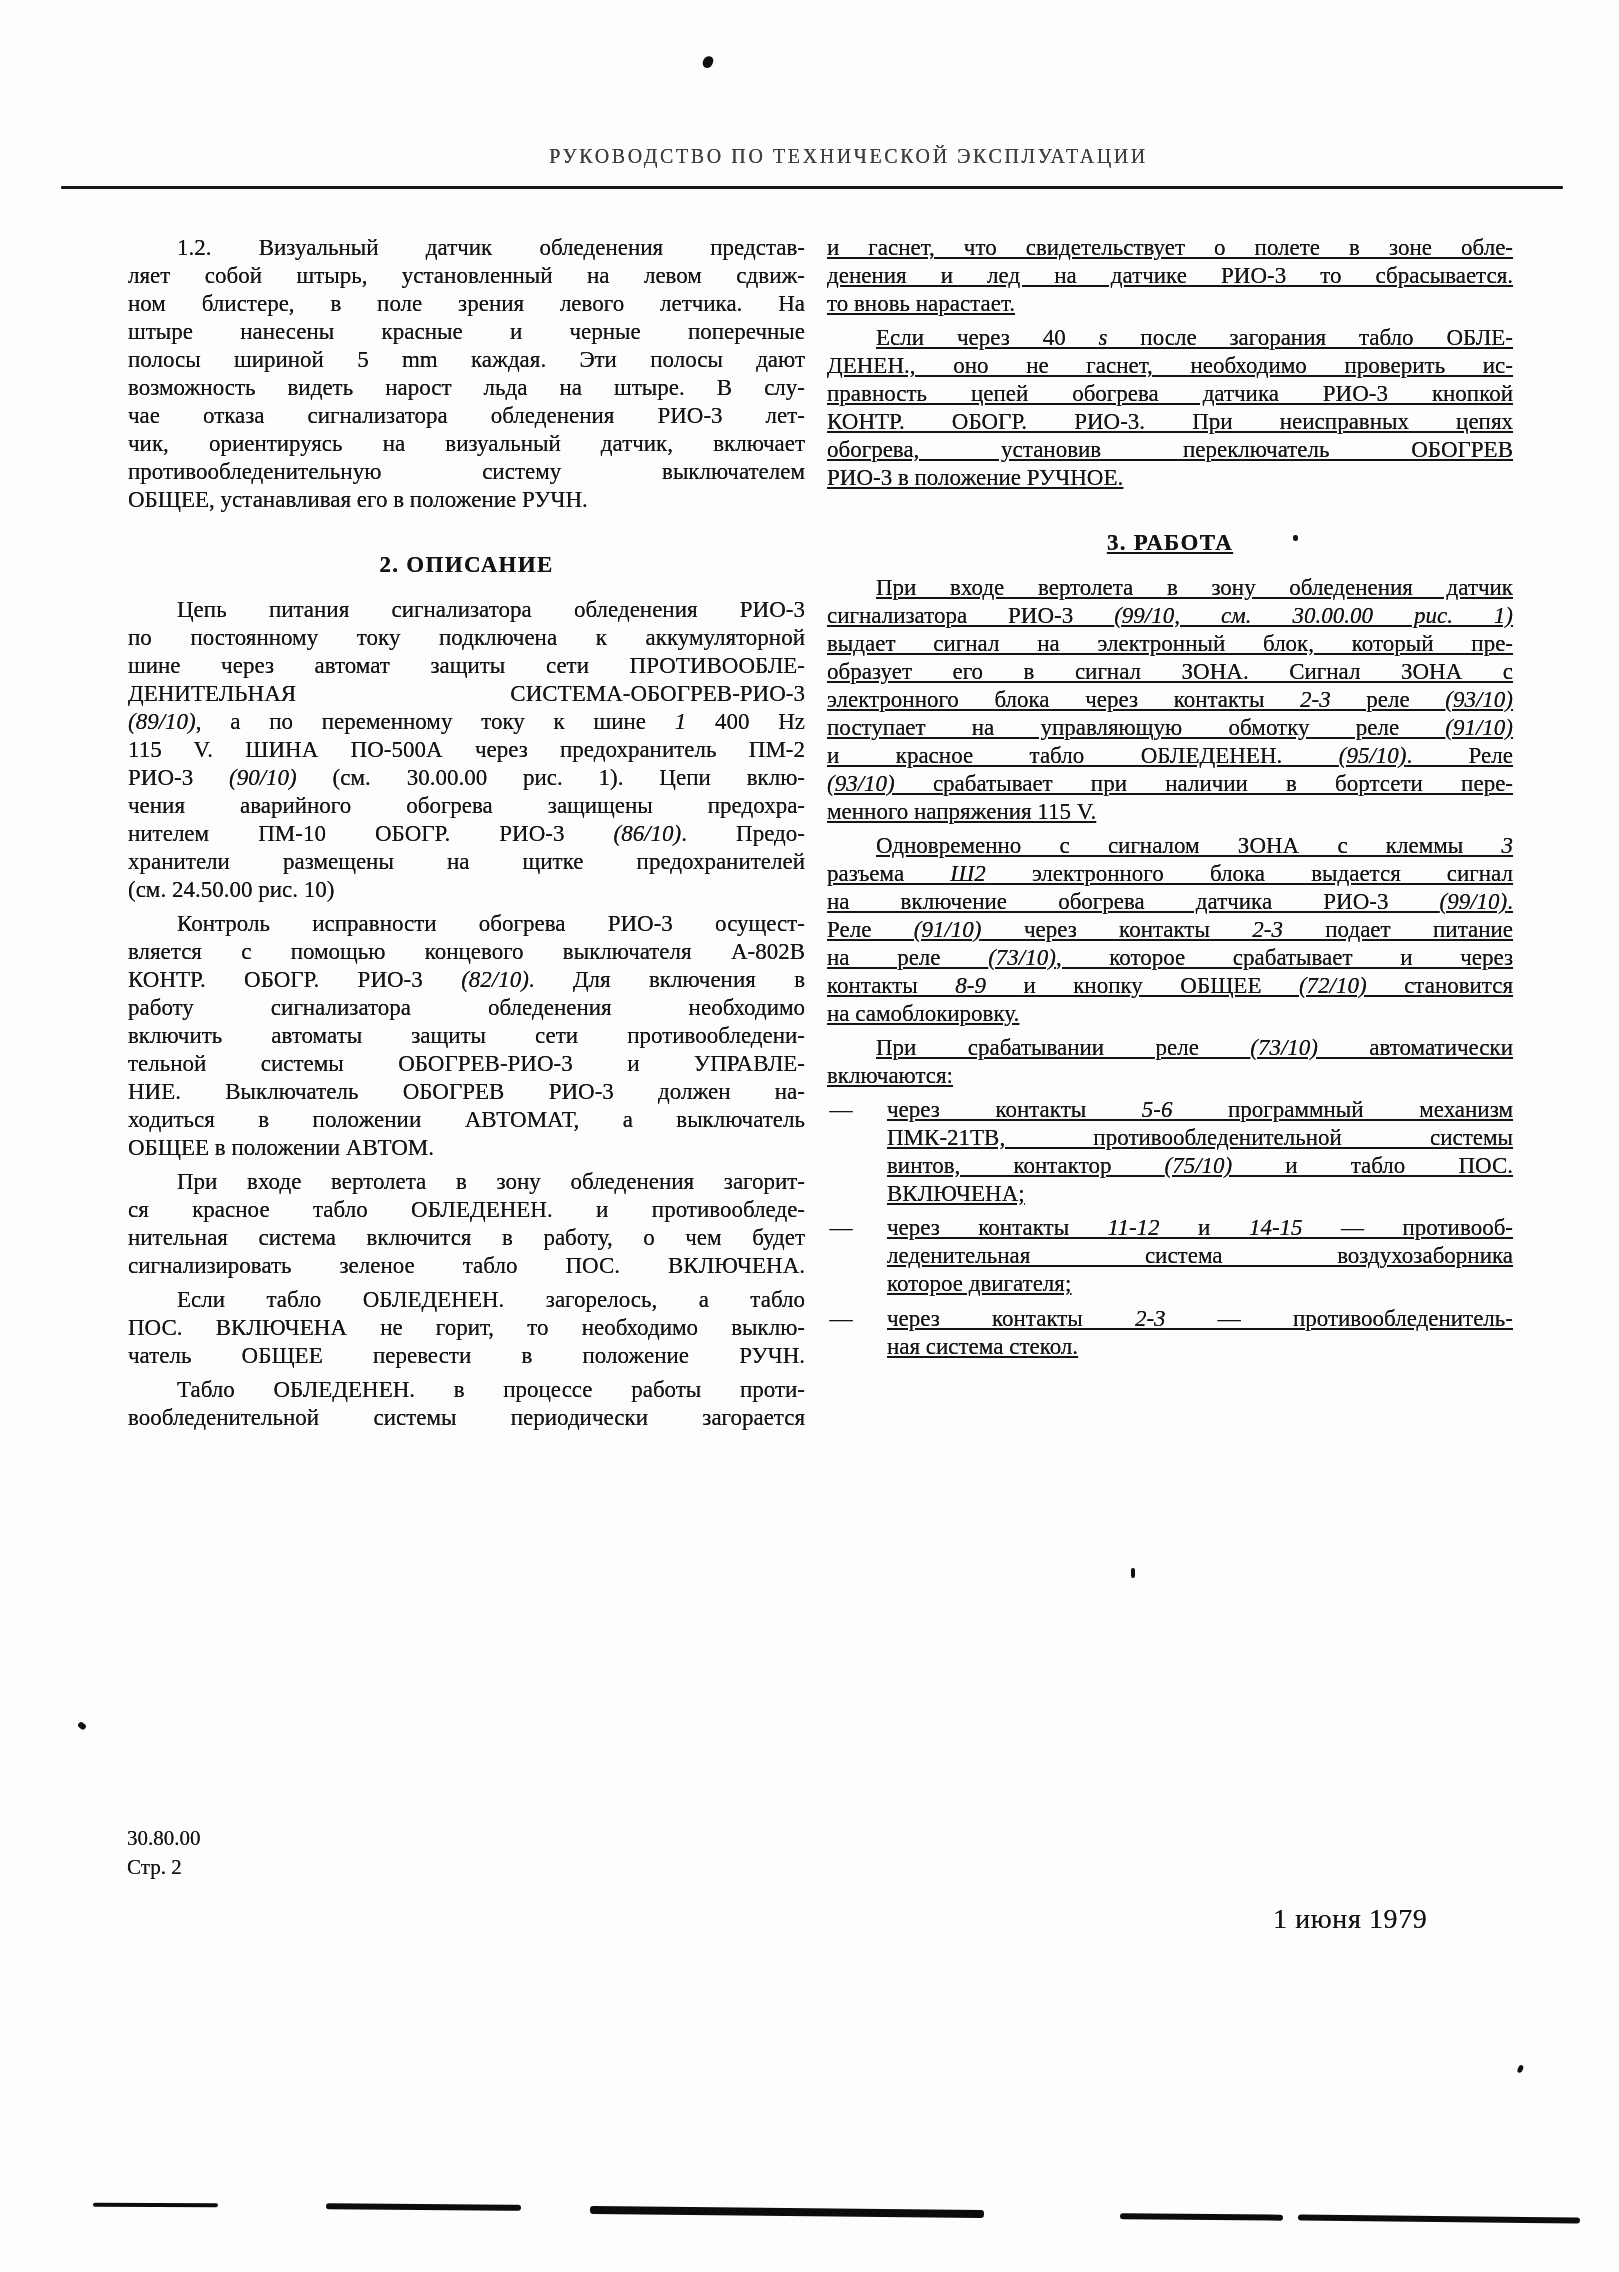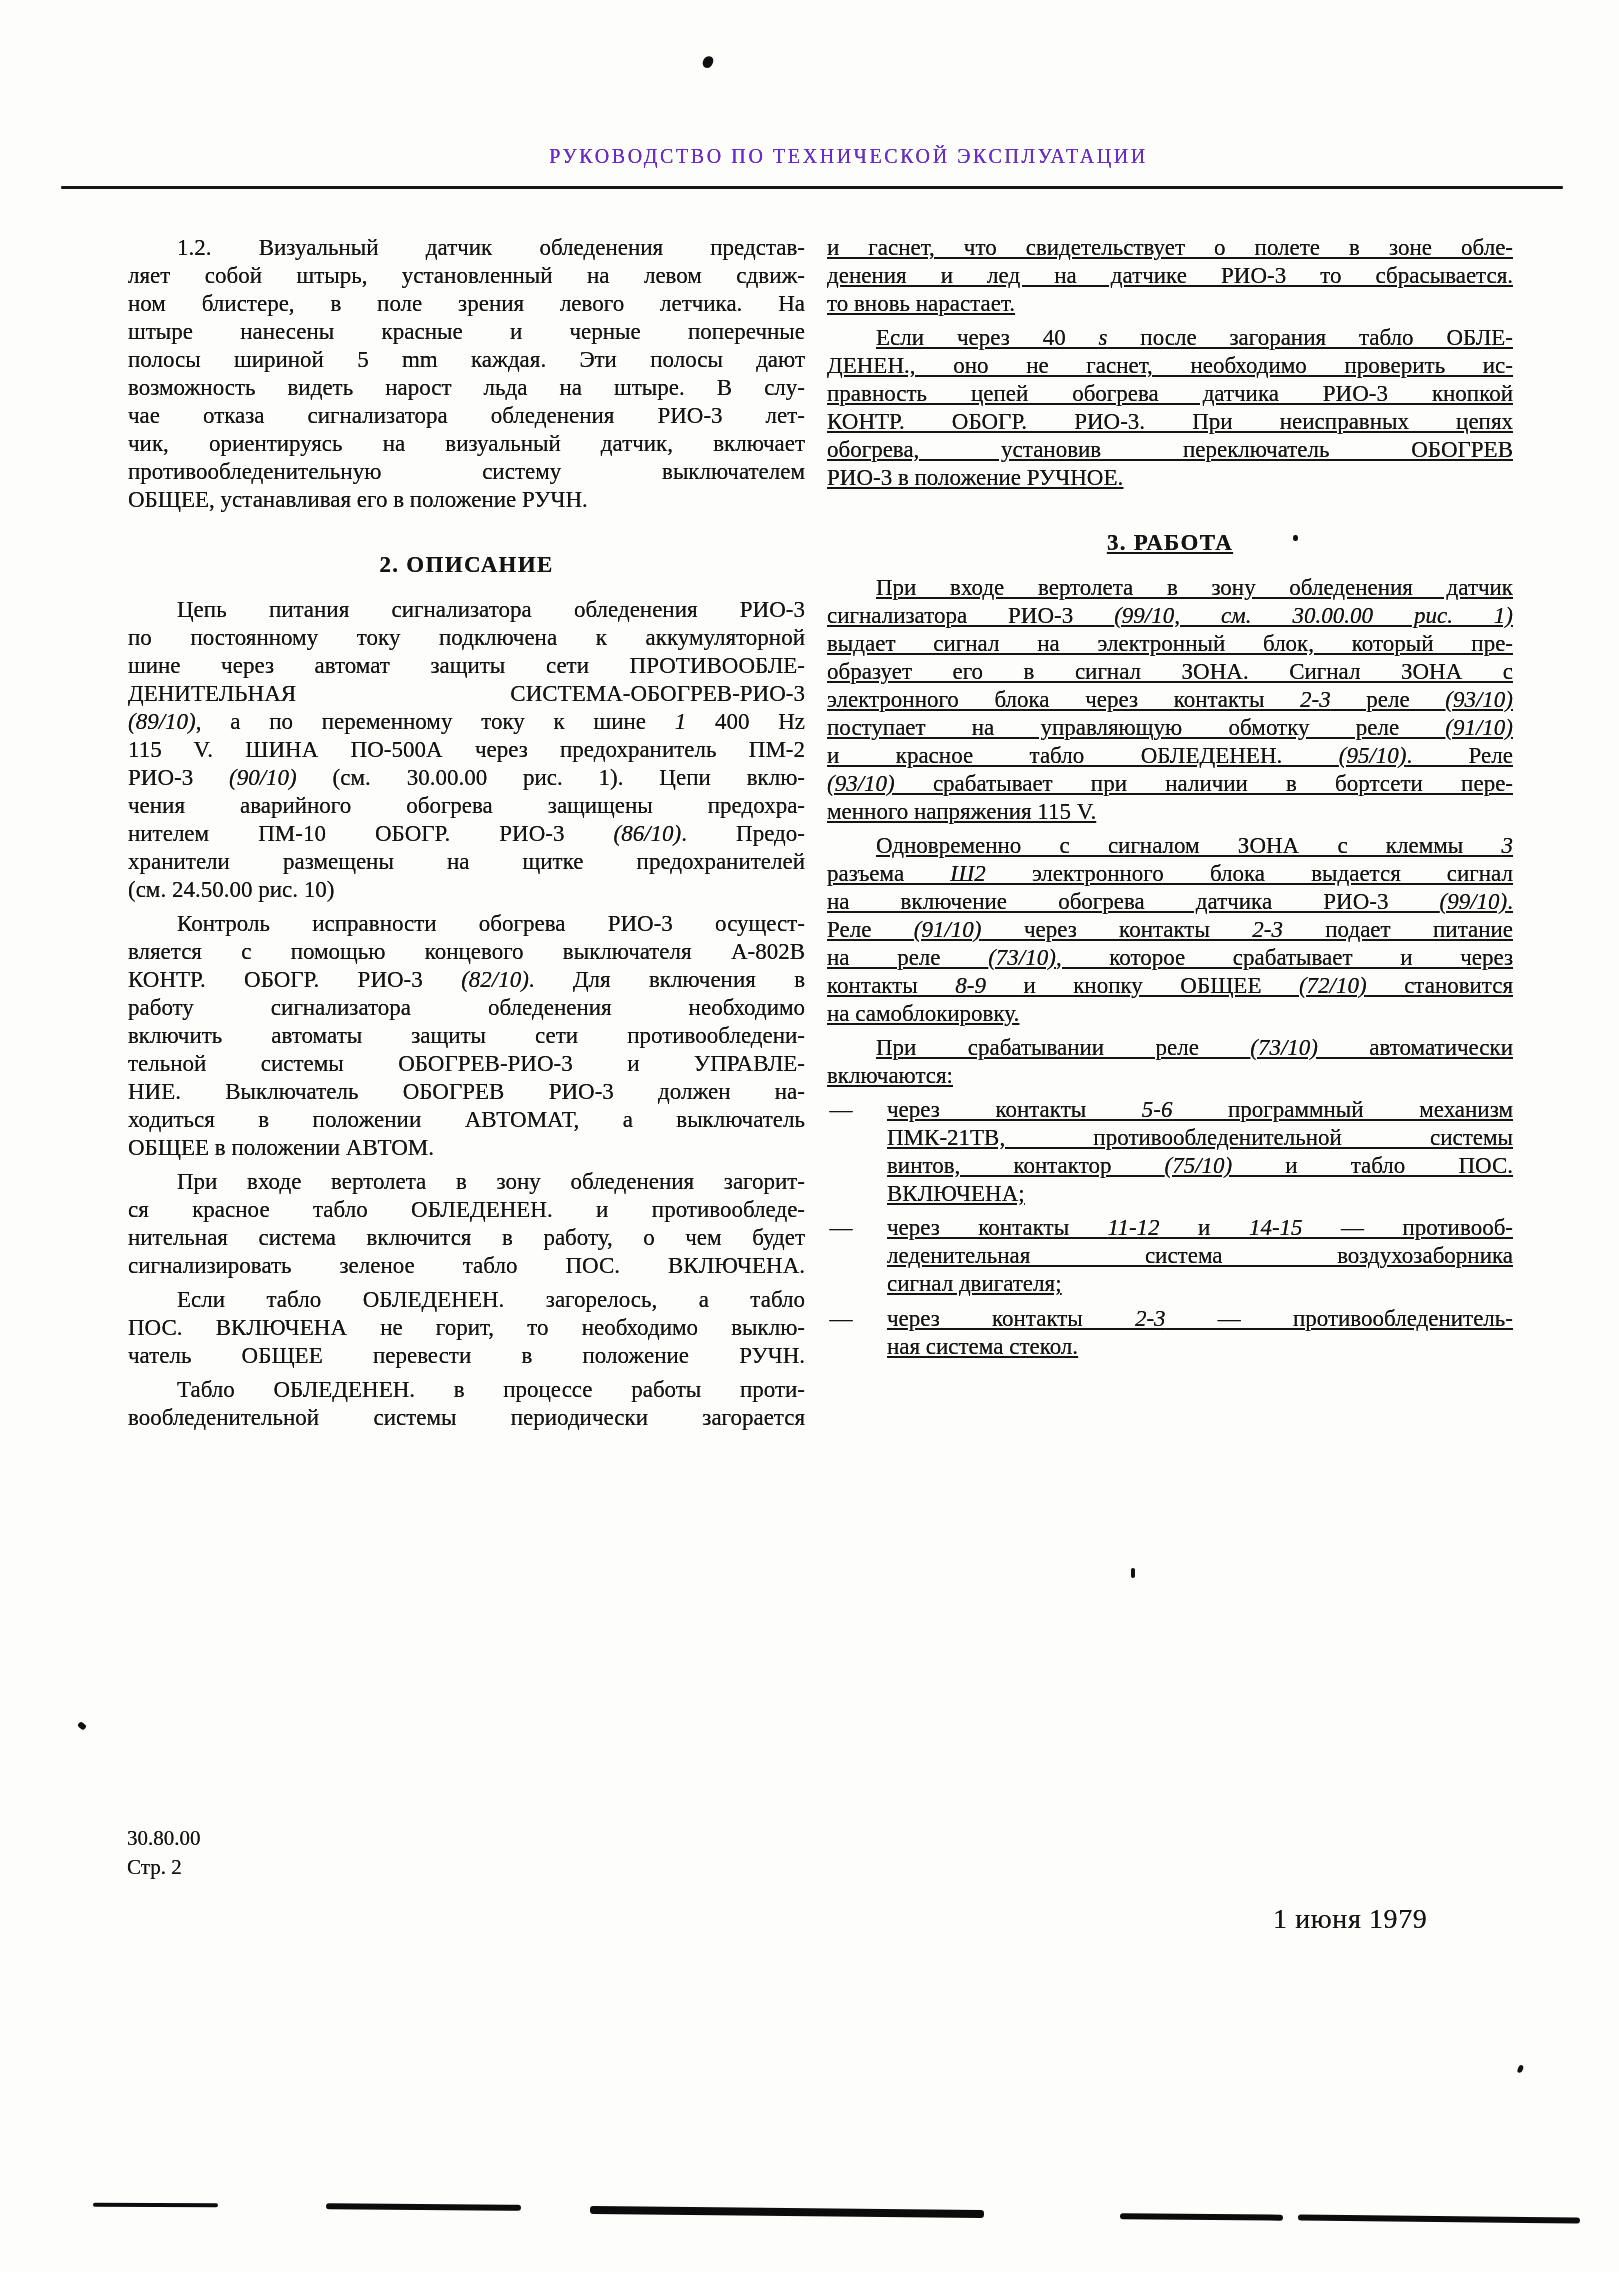--- a/index.html
+++ b/index.html
@@ -7,21 +7,21 @@
     position:relative;
     width:1620px;height:2273px;
     background:#fdfdfb;
     font-family:"Liberation Serif","DejaVu Serif",serif;
     color:#141414;
     overflow:hidden;
   }
   .header-title{
     position:absolute;top:145px;left:90px;right:12.8px;
     text-align:center;
-    font-size:20px;letter-spacing:2.6px;color:#6d28d9;
+    font-size:20px;letter-spacing:2.6px;color:#404040;
     text-shadow:0 0 0.4px rgba(0,0,0,.8);
   }
   .rule{
     position:absolute;top:186px;left:61px;width:1502px;height:2.6px;
     background:#171717;border-radius:1.3px;
   }
   .col{
     position:absolute;top:218px;
     font-size:23px;line-height:28px;
     text-shadow:0 0 0.5px rgba(10,10,10,.85);
@@ -165,21 +165,21 @@
         <span class="dash">—</span>
         <div class="line just"><span>через контакты </span><span class="it">5-6</span><span> программный механизм</span></div>
         <div class="line just"><span>ПМК-21ТВ, противообледенительной системы</span></div>
         <div class="line just"><span>винтов, контактор </span><span class="it">(75/10)</span><span> и табло ПОС.</span></div>
         <div class="line"><span>ВКЛЮЧЕНА;</span></div>
       </div>
       <div class="bullet">
         <span class="dash">—</span>
         <div class="line just"><span>через контакты </span><span class="it">11-12</span><span> и </span><span class="it">14-15</span><span> — противооб-</span></div>
         <div class="line just"><span>леденительная система воздухозаборника</span></div>
-        <div class="line"><span>сигнал двигателя;</span></div>
+        <div class="line"><span>которое двигателя;</span></div>
       </div>
       <div class="bullet">
         <span class="dash">—</span>
         <div class="line just"><span>через контакты </span><span class="it">2-3</span><span> — противообледенитель-</span></div>
         <div class="line"><span>ная система стекол.</span></div>
       </div>
     </div>
 
   <div class="footer-left">
     <div>30.80.00</div>

